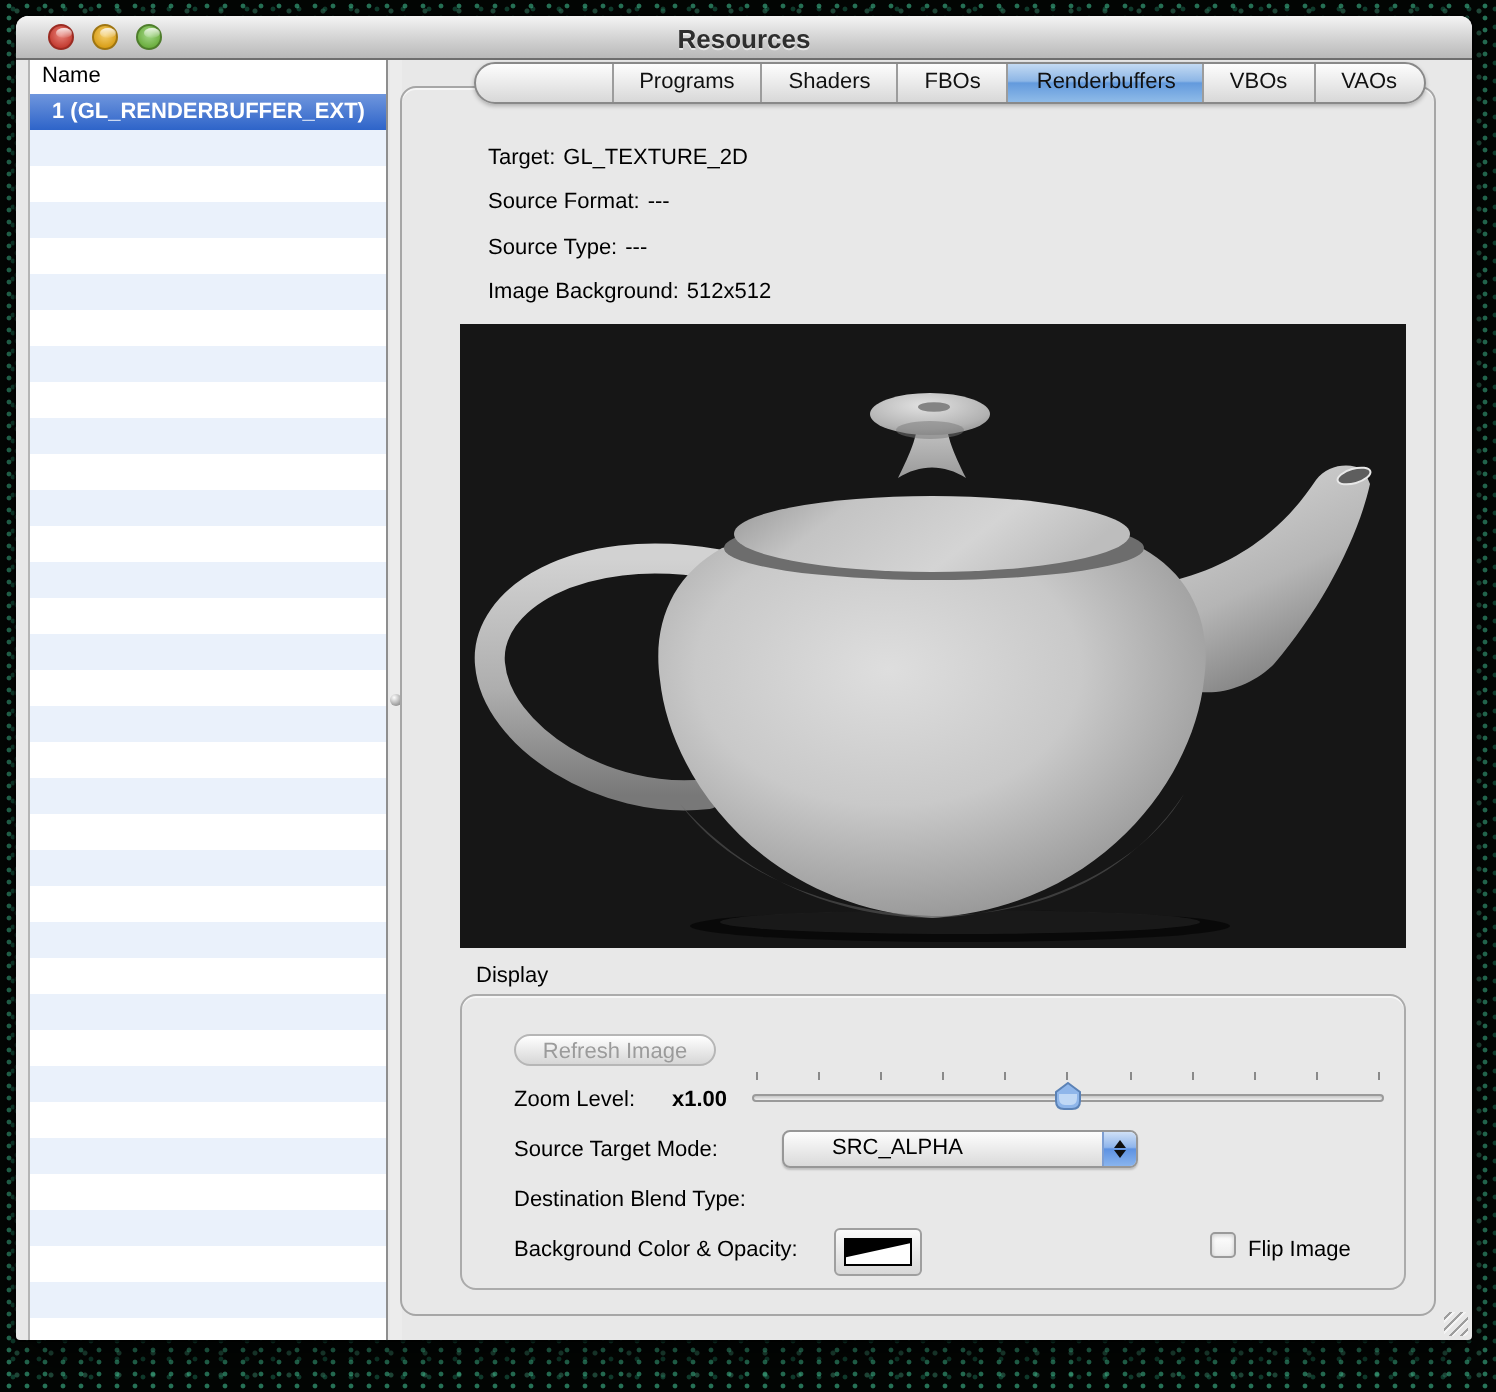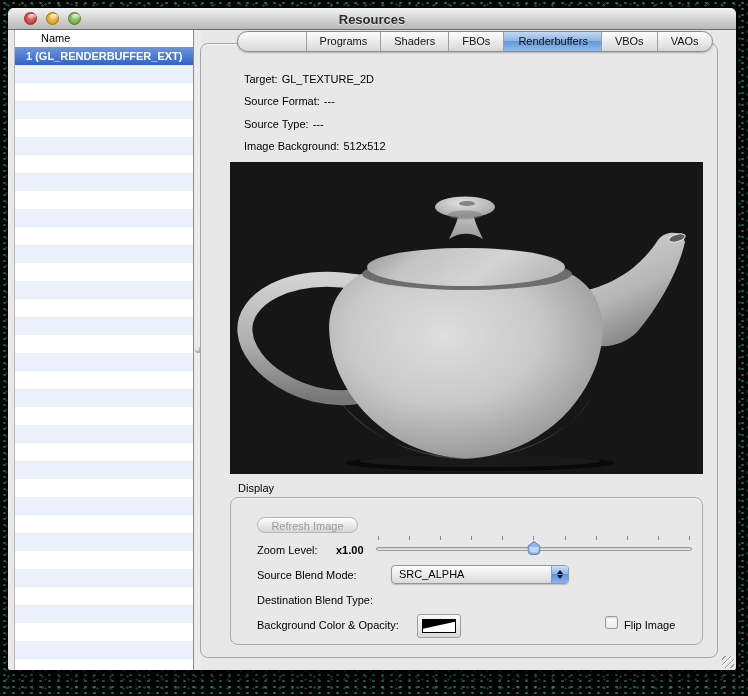--- a/index.html
+++ b/index.html
@@ -37,21 +37,21 @@
   .tl.red    { left:16px; background:radial-gradient(circle at 50% 40%, #e8837a, #c33b30 75%); border:1px solid #9a2b22; }
   .tl.yellow { left:38px; background:radial-gradient(circle at 50% 40%, #f5cf6e, #d89e17 75%); border:1px solid #9e7512; }
   .tl.green  { left:60px; background:radial-gradient(circle at 50% 40%, #a5d88a, #6aad3d 75%); border:1px solid #4e7d2c; }
   
   .sidebar {
     position:absolute; left:6px; top:22px; width:180px; height:640px;
     background:#fff; border-right:1px solid #8e8e8e; border-left:1px solid #b5b5b5;
   }
   .list-header {
     height:20px; background:#fff; border-bottom:1px solid #c3c3c3;
-    font-size:11px; color:#000; padding-left:6px; line-height:16px;margin-left:20px;
+    font-size:11px; color:#000; padding-left:6px; line-height:16px;
   }
   .list-rows {
     position:absolute; left:0; top:17px; right:0; bottom:0;
     background:repeating-linear-gradient(to bottom, #ffffff 0 18px, #eaf1fb 18px 36px);
   }
   .row.selected {
     height:18px; line-height:18px; padding-left:11px;
     background:linear-gradient(#6f96dd, #2e64c9);
     color:#fff; font-size:11px; font-weight:700; white-space:nowrap; overflow:hidden;
   }
@@ -111,21 +111,21 @@
     display:flex; justify-content:space-between; }
   .tick { width:1px; height:4px; background:#8a8a8a; }
   .track { position:absolute; left:0; right:0; top:12px; height:4px;
     border:1px solid #9a9a9a; border-radius:2px;
     background:linear-gradient(#c7c7c7, #efefef); }
   .thumb { position:absolute; top:6px; transform:translateX(-50%); }
   
   .popup {
     position:absolute; height:19px; border:1px solid #979797; border-radius:4px;
     background:linear-gradient(#fdfdfd, #dadada);
-    font-size:11px; color:#000; line-height:17px; padding-left:7px;
+    font-size:11px; color:#000; line-height:17px; padding-left:24px;
     box-shadow:0 1px 1px rgba(0,0,0,.18); white-space:nowrap;
   }
   .popup .cap {
     position:absolute; right:0; top:0; bottom:0; width:17px;
     border-left:1px solid #7d9ed2; border-radius:0 3px 3px 0;
     background:linear-gradient(#cfe0f6 0%, #8fb5ec 45%, #5e92e2 50%, #88b4ee 100%);
     display:flex; flex-direction:column; align-items:center; justify-content:center; gap:1px;
   }
   .arr-up { width:0; height:0; border-left:3px solid transparent; border-right:3px solid transparent; border-bottom:4px solid #101010; }
   .arr-dn { width:0; height:0; border-left:3px solid transparent; border-right:3px solid transparent; border-top:4px solid #101010; }
@@ -276,21 +276,21 @@
       </div>
       <div class="track"></div>
       <div class="thumb" id="slider-thumb" style="left: 50%;">
         <svg width="13" height="14" viewBox="0 0 13 14">
           <path d="M6.5 0.5 L12.5 5 L12.5 9.5 Q12.5 13.5 8.5 13.5 L4.5 13.5 Q0.5 13.5 0.5 9.5 L0.5 5 Z" fill="#8fb6ea" stroke="#5b82b6"></path>
           <path d="M2 6 L11 6 L11 8 Q11 11.5 8 11.5 L5 11.5 Q2 11.5 2 8 Z" fill="#c5dcf6" opacity="0.9"></path>
         </svg>
       </div>
     </div>
 
-    <div class="lbl" style="left:26px; top:71px">Source Blend Mode:</div>
+    <div class="lbl" style="left:26px; top:71px">Source Target Mode:</div>
     <div class="popup" style="left:160px; top:67px; width:178px">
       <span>SRC_ALPHA</span>
       <span class="cap">
           <span class="arr-up"></span>
           <span class="arr-dn"></span>
         </span>
     </div>
 
     <div class="lbl" style="left:26px; top:96px">Destination Blend Type:</div>
 

